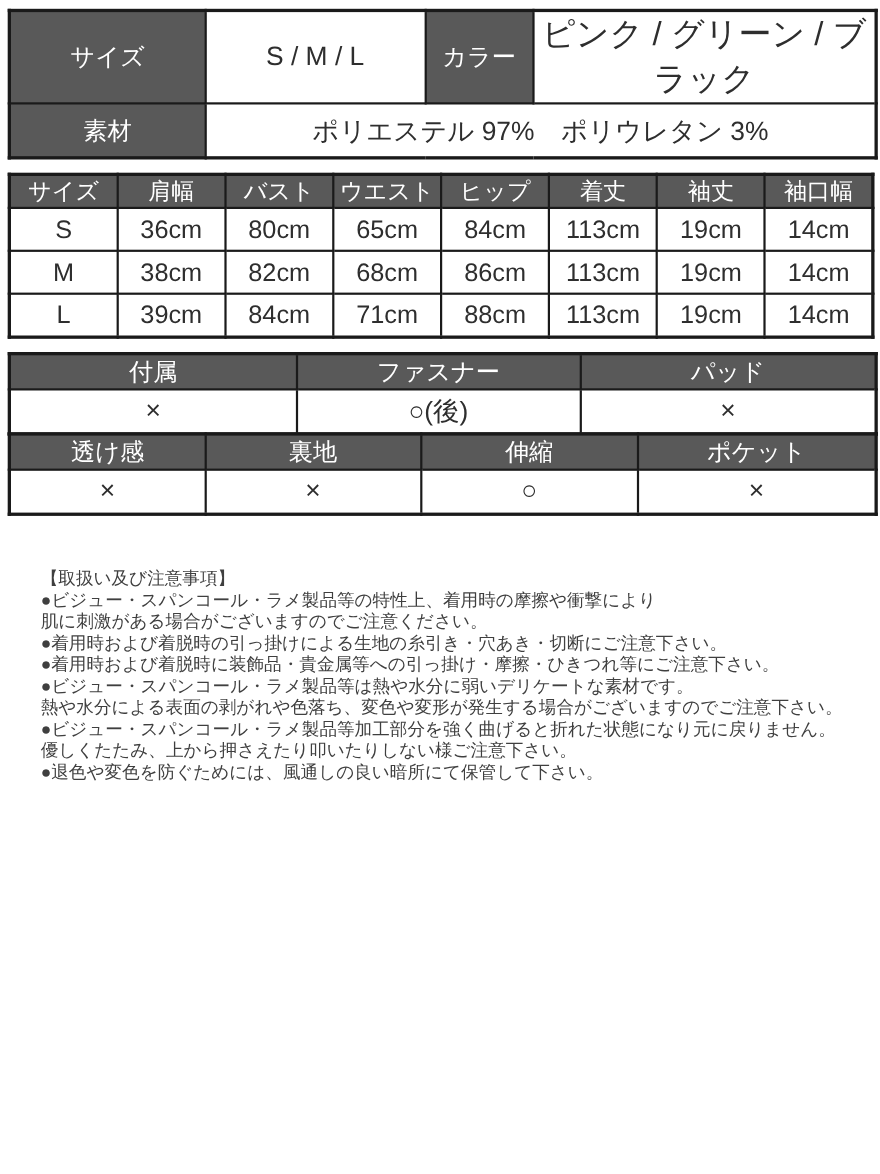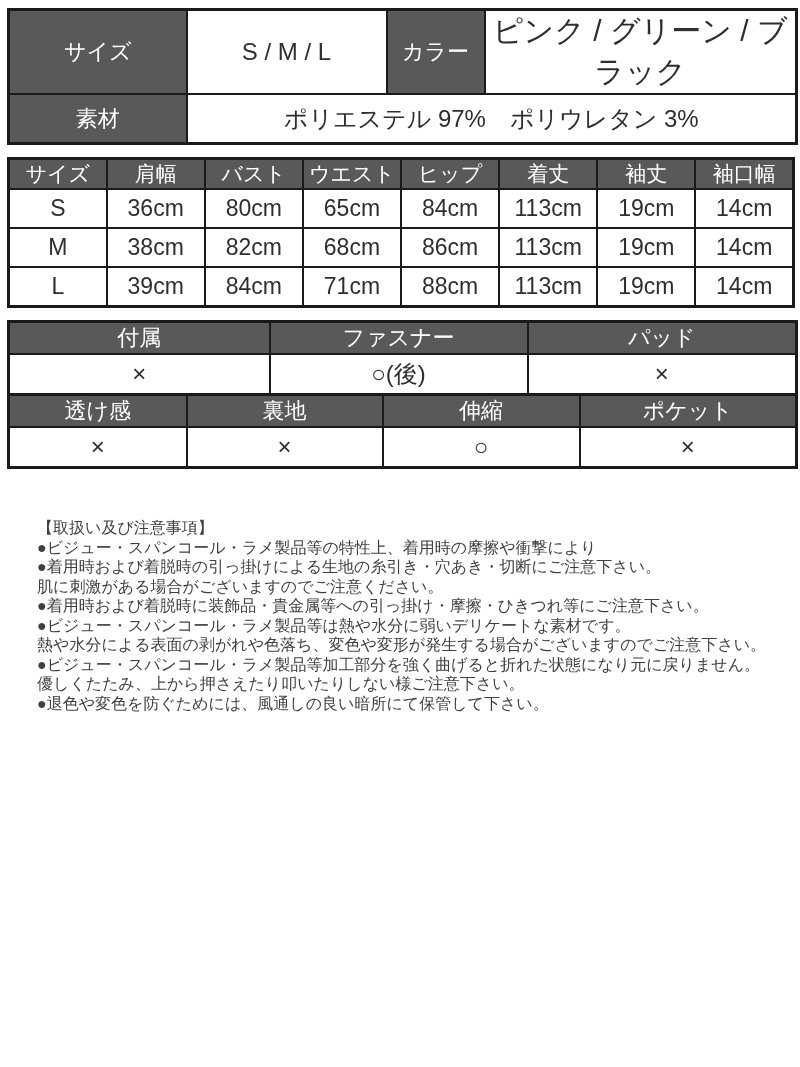--- a/index.html
+++ b/index.html
@@ -51,20 +51,21 @@
   .t3 td, .t4 td { height: 38px; font-size: 24px; }
   .mark { font-size: 25px; }
   
   .care {
     margin-top: 49px;
     padding-left: 30px;
     padding-right: 10px;
     font-size: 16px;
     line-height: 19.5px;
     color: var(--note-text, #3f3f3f);
+    font-family: Liberation Mono, monospace;
   }
   .care-line { white-space: nowrap; }
 </style>
 </head>
 <body>
 
 <div class="page">
 
   <table class="t1">
     <colgroup>
@@ -171,22 +172,22 @@
         <td class="mark">×</td>
         <td class="mark">○</td>
         <td class="mark">×</td>
       </tr>
     </tbody>
   </table>
 
   <div class="care">
     <div class="care-line">【取扱い及び注意事項】</div>
     <div class="care-line">●ビジュー・スパンコール・ラメ製品等の特性上、着用時の摩擦や衝撃により</div>
+    <div class="care-line">肌に刺激がある場合がございますのでご注意ください。</div>
     <div class="care-line">●着用時および着脱時の引っ掛けによる生地の糸引き・穴あき・切断にご注意下さい。</div>
-    <div class="care-line">肌に刺激がある場合がございますのでご注意ください。</div>
     <div class="care-line">●着用時および着脱時に装飾品・貴金属等への引っ掛け・摩擦・ひきつれ等にご注意下さい。</div>
     <div class="care-line">●ビジュー・スパンコール・ラメ製品等は熱や水分に弱いデリケートな素材です。</div>
     <div class="care-line">熱や水分による表面の剥がれや色落ち、変色や変形が発生する場合がございますのでご注意下さい。</div>
     <div class="care-line">●ビジュー・スパンコール・ラメ製品等加工部分を強く曲げると折れた状態になり元に戻りません。</div>
     <div class="care-line">優しくたたみ、上から押さえたり叩いたりしない様ご注意下さい。</div>
     <div class="care-line">●退色や変色を防ぐためには、風通しの良い暗所にて保管して下さい。</div>
   </div>
 
 </div>
 

